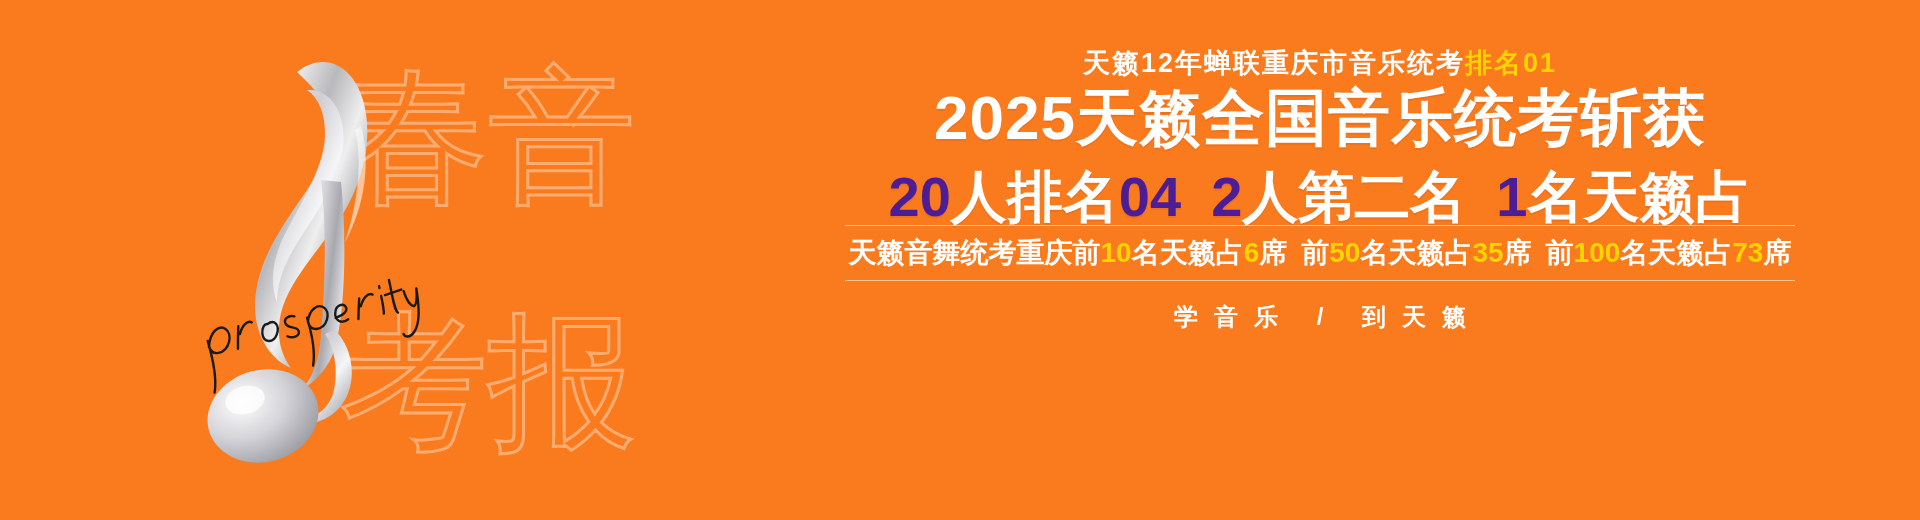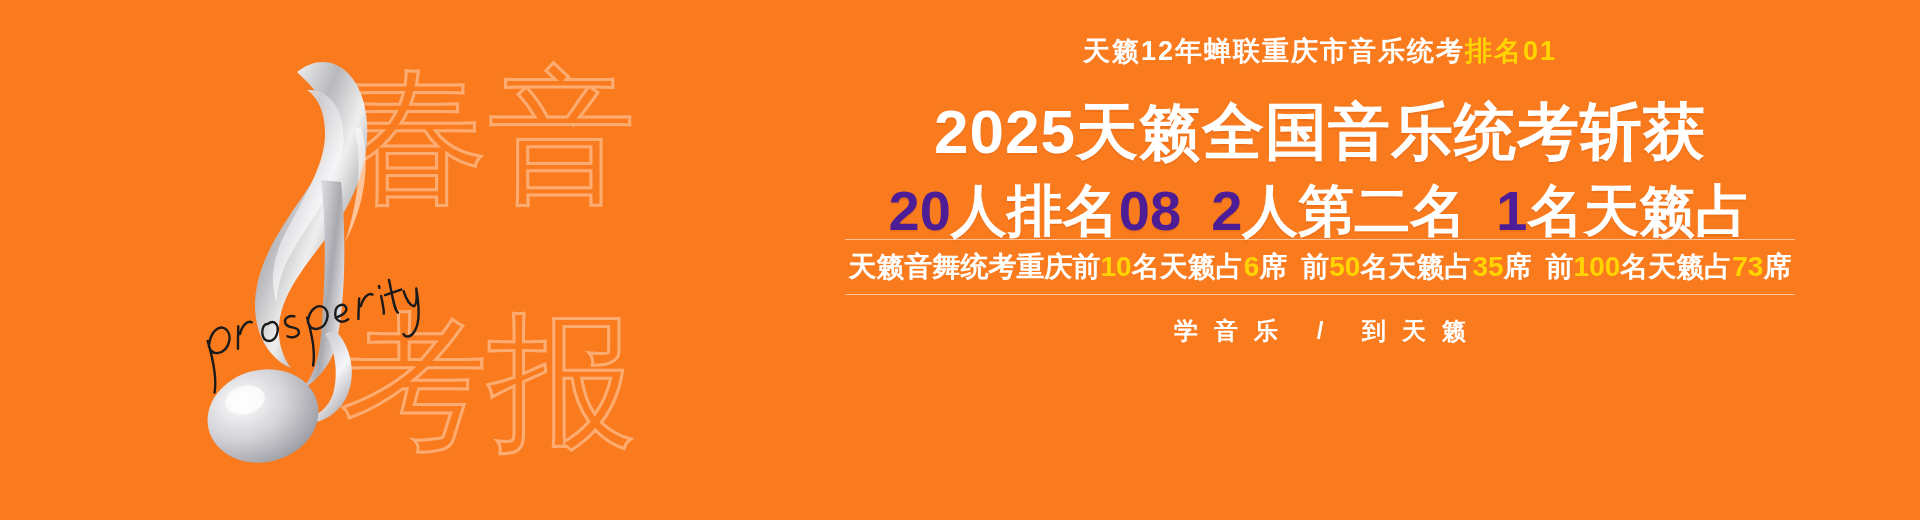--- a/index.html
+++ b/index.html
@@ -79,35 +79,35 @@
   .copy {
     position: absolute;
     left: 720px;
     top: 0;
     width: 1200px;
     height: 520px;
     display: flex;
     flex-direction: column;
     align-items: center;
     justify-content: flex-start;
-    padding-top: 38px;
+    padding-top: 50px;
   }
 
   .eyebrow {
     font-size: 27px;
     font-weight: 700;
     color: #ffffff;
     letter-spacing: 2px;
     line-height: 1;
     white-space: nowrap;
   }
   .eyebrow .hi { color: #ffd400; }
 
   .headline {
-    margin-top: 36px;
+    margin-top: 10px;
     font-size: 62px;
     font-weight: 800;
     color: #ffffff;
     letter-spacing: 1px;
     line-height: 1;
     white-space: nowrap;
     text-shadow: 0 2px 0 rgba(190, 80, 10, 0.18);
   }
 
   .subhead {
@@ -260,21 +260,21 @@
 
   <div class="copy">
 
     <div class="eyebrow">
       <span>天籁12年蝉联重庆市音乐统考</span><span class="hi">排名01</span>
     </div>
 
     <div class="headline">2025天籁全国音乐统考斩获</div>
 
     <div class="subhead">
-      <span class="hi">20</span><span>人排名</span><span class="hi">08</span><span class="gap"></span><span class="hi">2</span><span>人第二名</span><span class="gap"></span><span class="hi">1</span><span>名天籁占</span>
+      <span class="hi">20</span><span>人排名</span><span class="hi">04</span><span class="gap"></span><span class="hi">2</span><span>人第二名</span><span class="gap"></span><span class="hi">1</span><span>名天籁占</span>
     </div>
 
     <div class="stats">
       <span>天籁音舞统考重庆前</span><span class="hi">10</span><span>名天籁占</span><span class="hi">6</span><span>席</span><span class="gap"></span><span>前</span><span class="hi">50</span><span>名天籁占</span><span class="hi">35</span><span>席</span><span class="gap"></span><span>前</span><span class="hi">100</span><span>名天籁占</span><span class="hi">73</span><span>席</span>
     </div>
 
     <div class="slogan">学音乐 / 到天籁</div>
   </div>
 
 </div>

